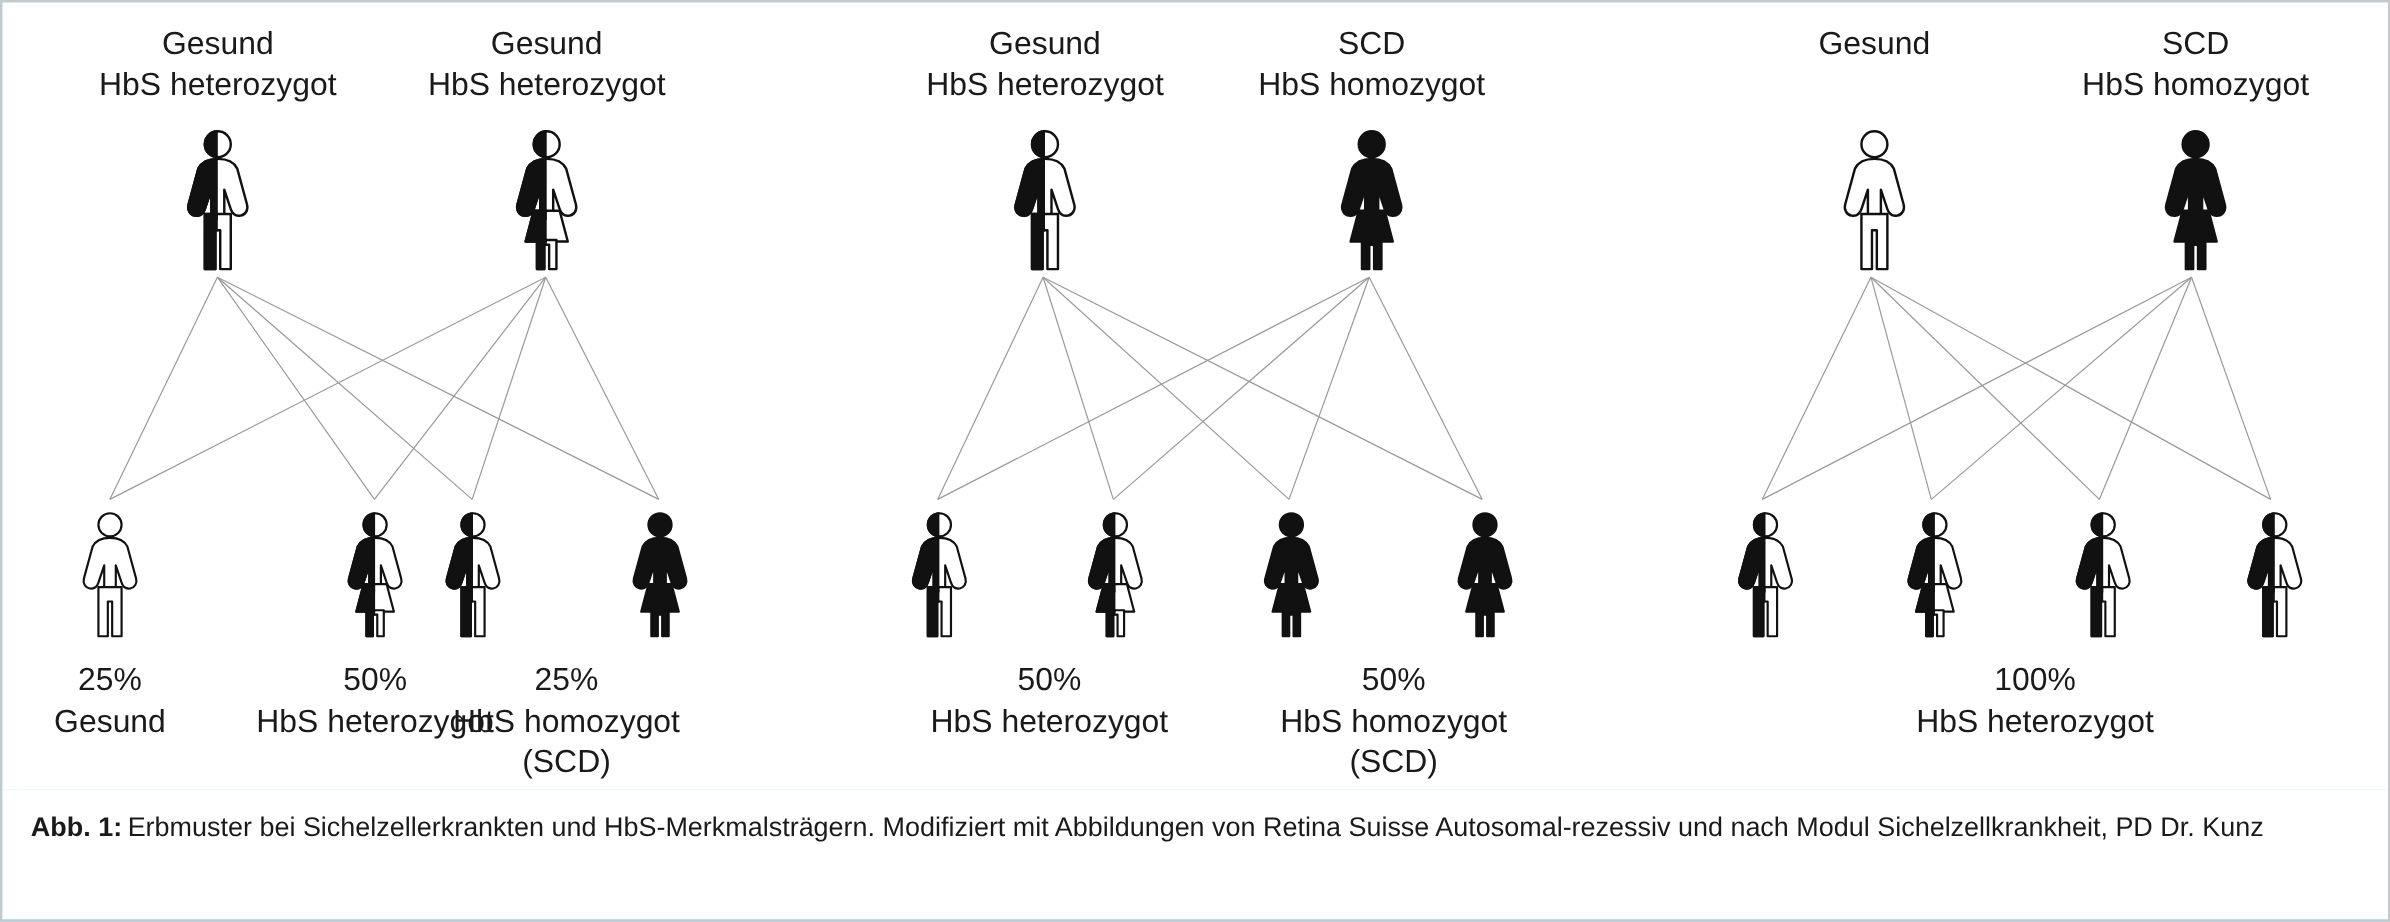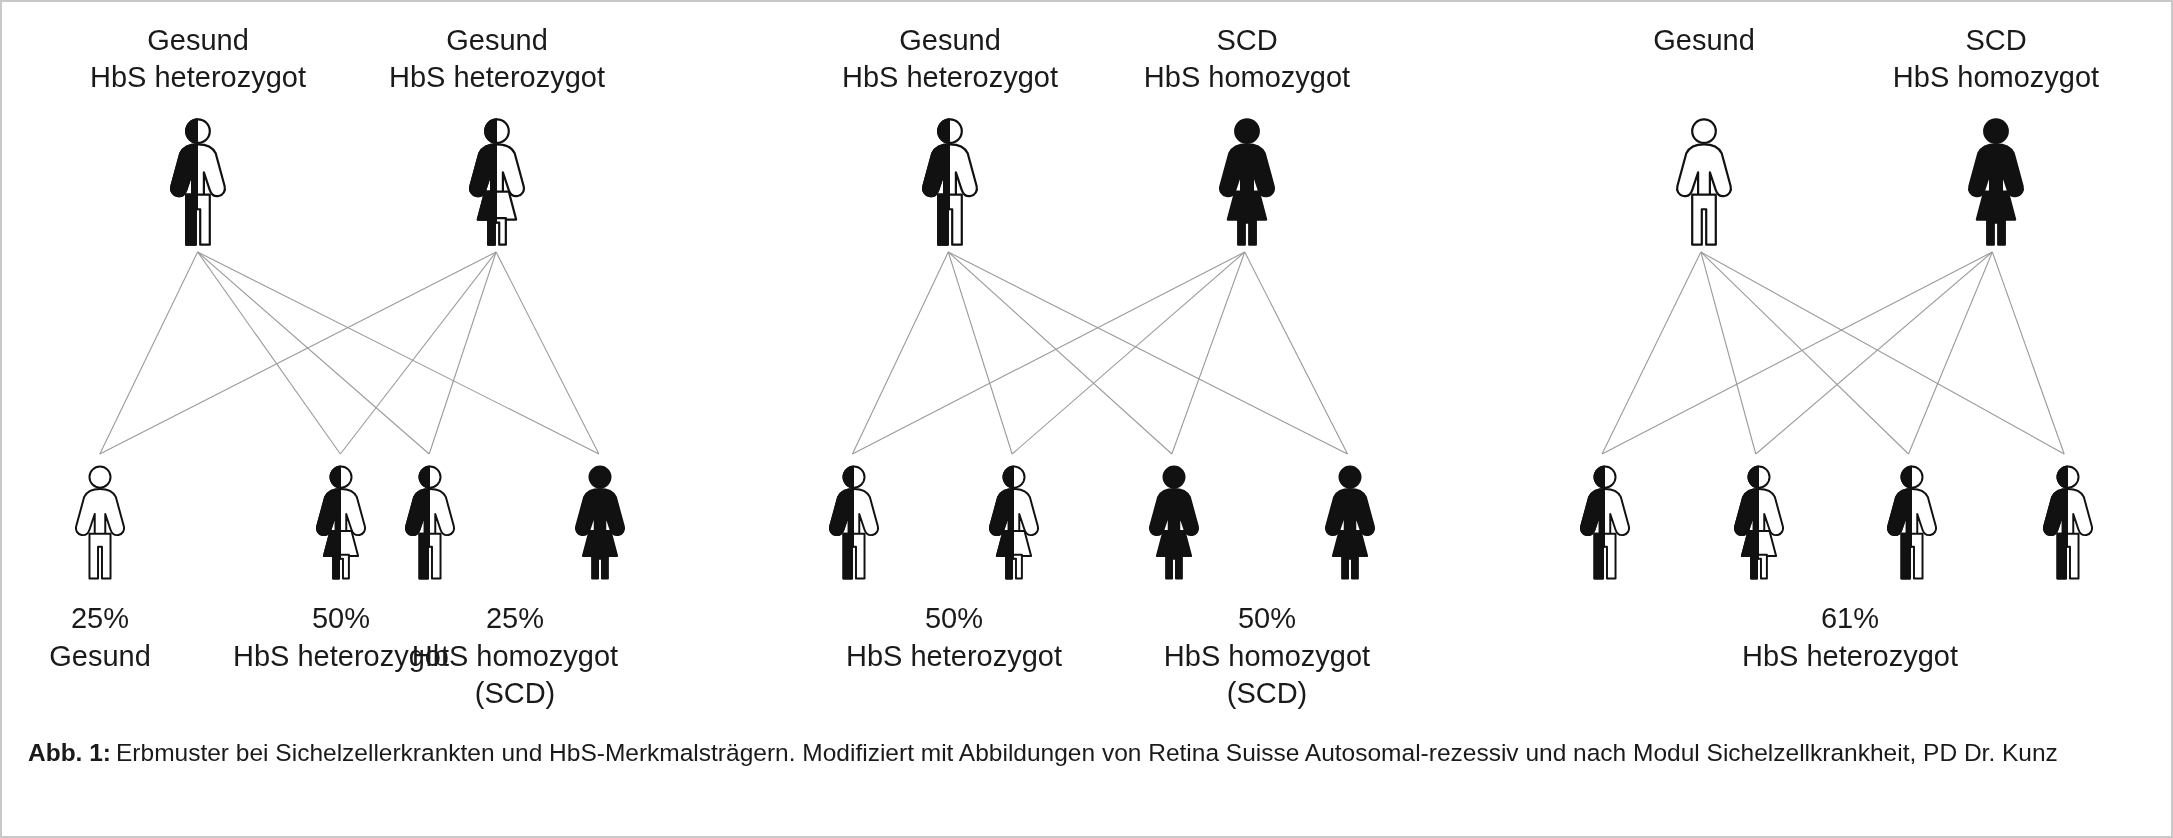--- a/index.html
+++ b/index.html
@@ -447,21 +447,21 @@
                 <path d="M34,112 L34,180 L47,180 L47,132 L53,132 L53,180 L66,180 L66,112 Z" fill="#ffffff" stroke="#111111" stroke-width="3" stroke-linejoin="round"></path>
               </g>
               <g clip-path="url(#p17-lefthalf)">
                 <circle cx="50" cy="26" r="16" fill="#111111" stroke="#111111" stroke-width="3"></circle>
                 <path d="M50,44 C38,44 30,48 26,56 L14,100 C12,107 16,113 22,114 C28,115 32,112 34,106 L42,82 L42,118 L58,118 L58,82 L66,106 C68,112 72,115 78,114 C84,113 88,107 86,100 L74,56 C70,48 62,44 50,44 Z" fill="#111111" stroke="#111111" stroke-width="3" stroke-linejoin="round"></path>
                 <path d="M34,112 L34,180 L47,180 L47,132 L53,132 L53,180 L66,180 L66,112 Z" fill="#111111" stroke="#111111" stroke-width="3" stroke-linejoin="round"></path>
               </g>
             </svg>
           </div>
           <div class="child-label" style="left: 1648px; top: 598px; width: 400px;">
-            <span class="lbl-line">61%</span>
+            <span class="lbl-line">100%</span>
             <span class="lbl-line">HbS heterozygot</span>
           </div>
         </div>
       </div>
   </div>
 
   <div id="caption">
     <span class="cap-prefix">Abb. 1:</span><span>Erbmuster bei Sichelzellerkrankten und HbS-Merkmalsträgern. Modifiziert mit Abbildungen von Retina Suisse Autosomal-rezessiv und nach Modul Sichelzellkrankheit, PD Dr. Kunz</span>
   </div>
 

